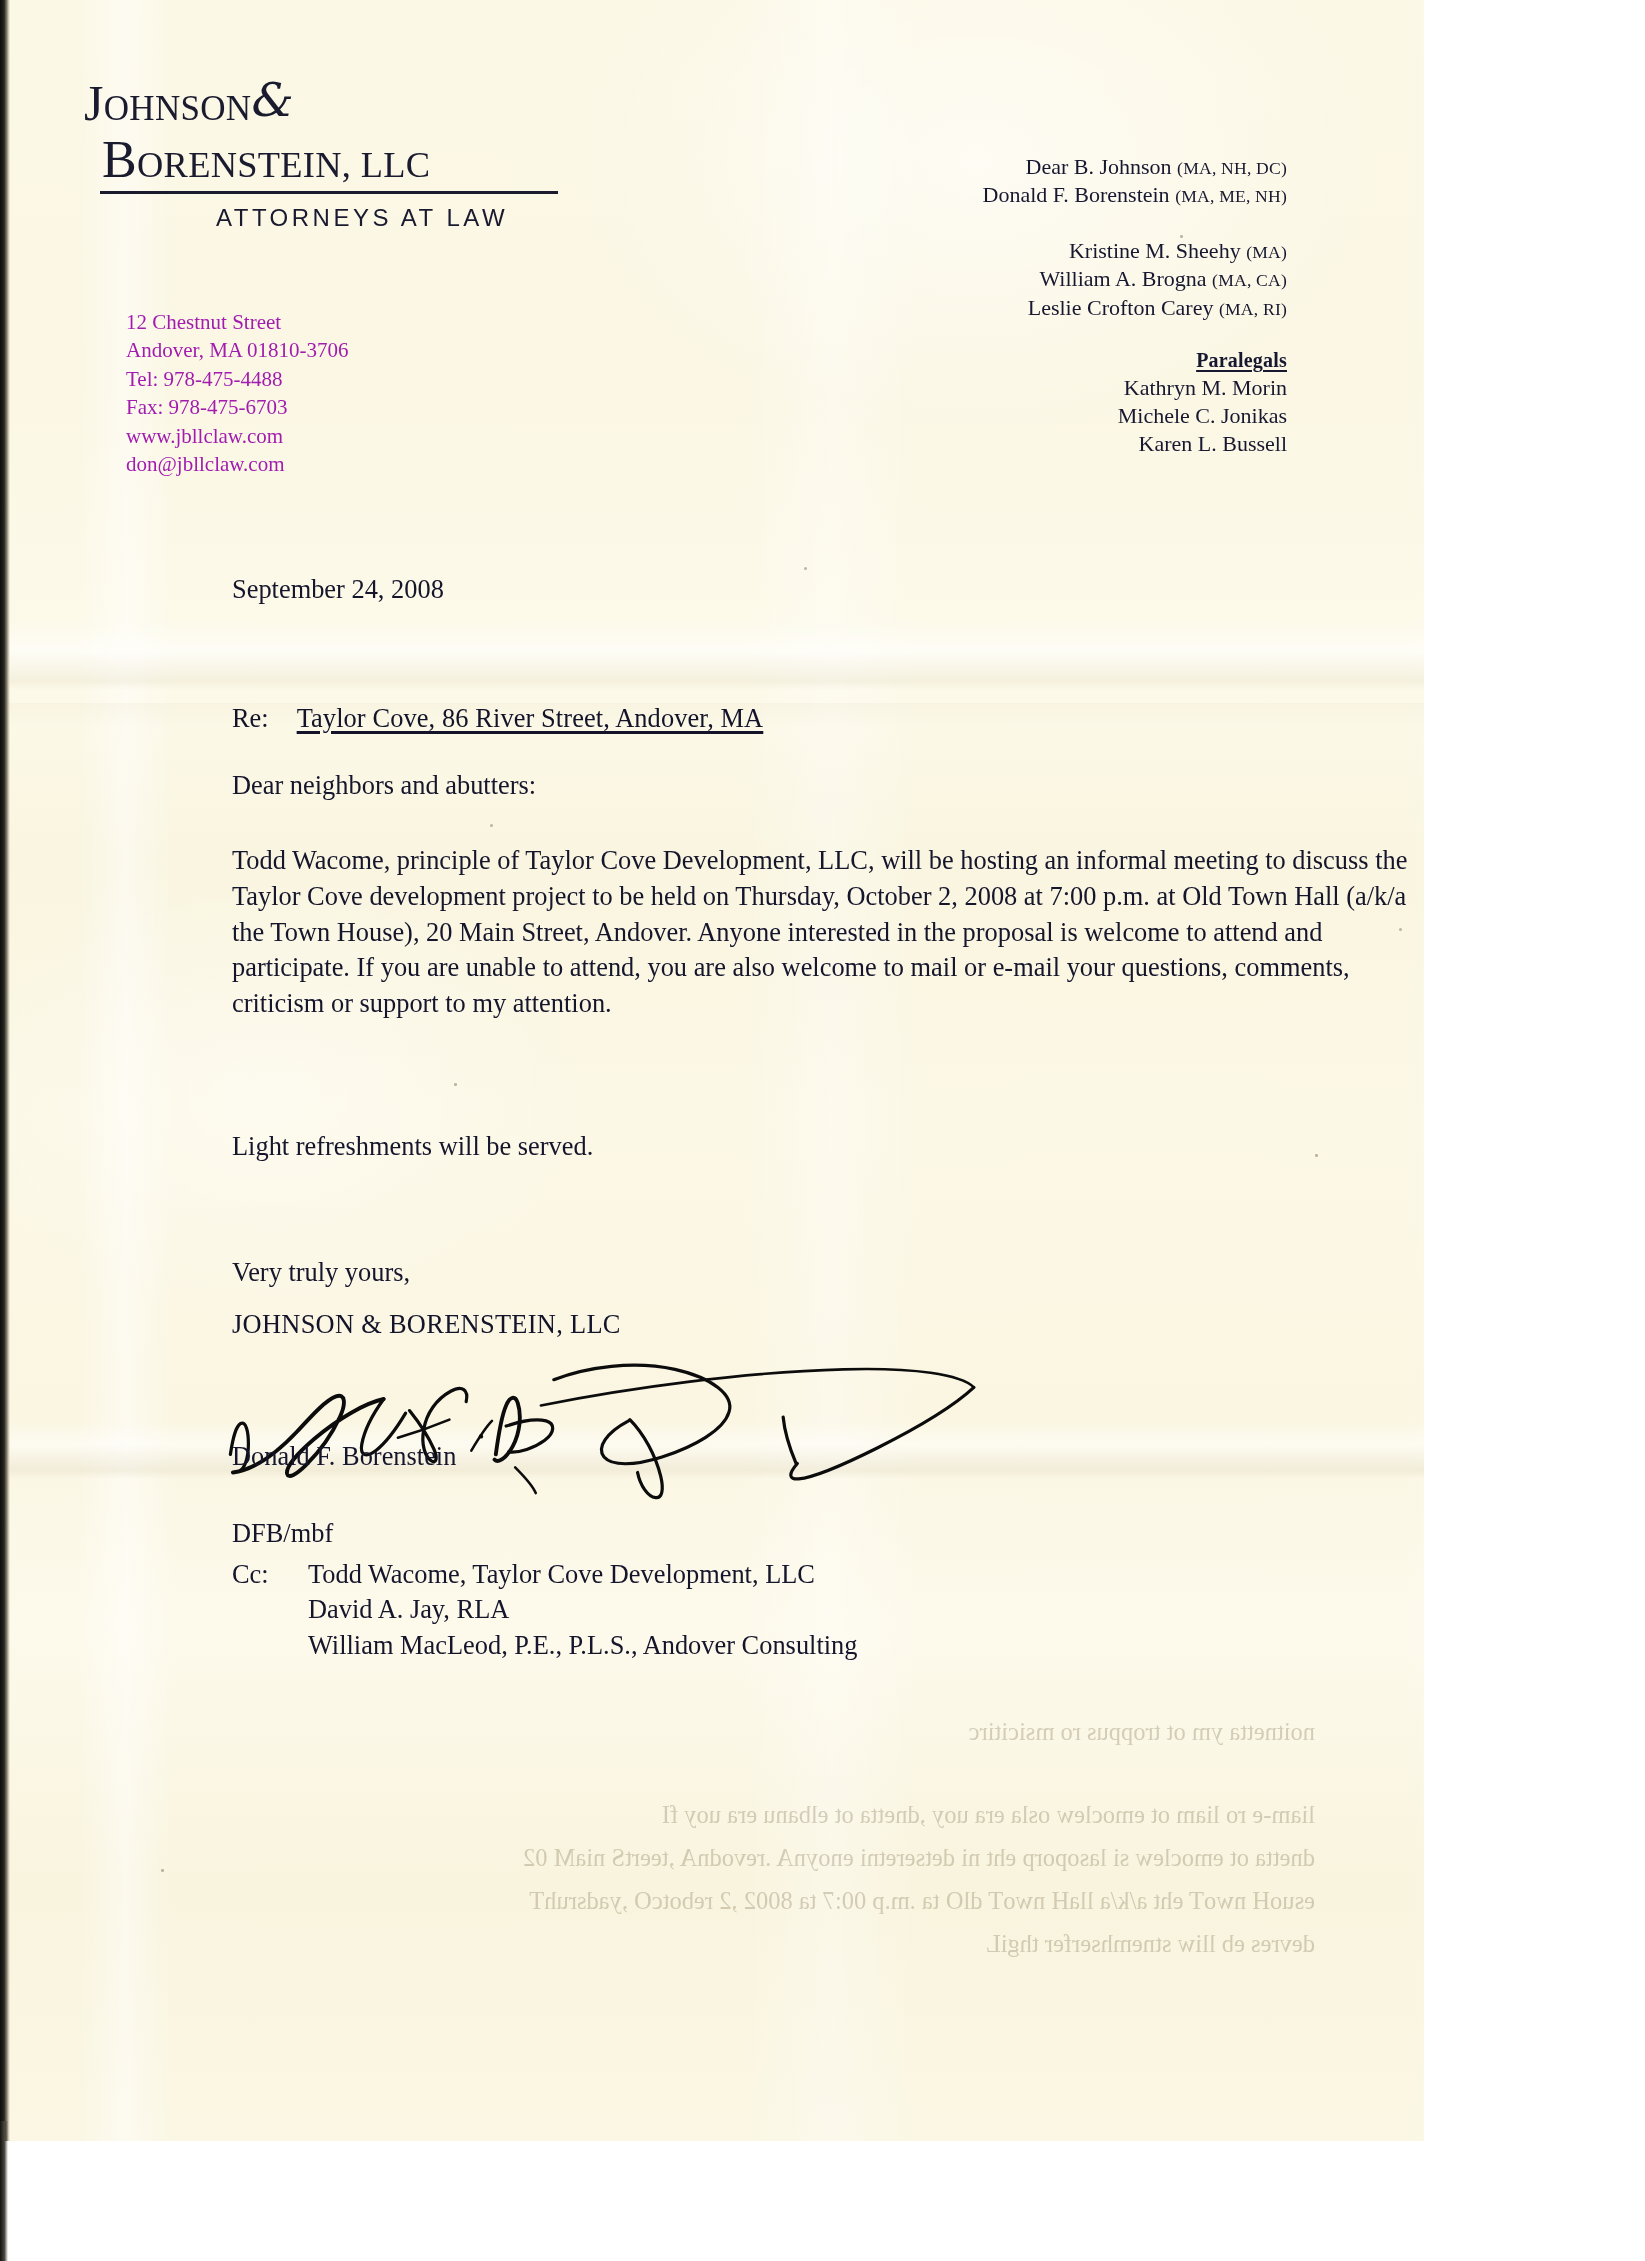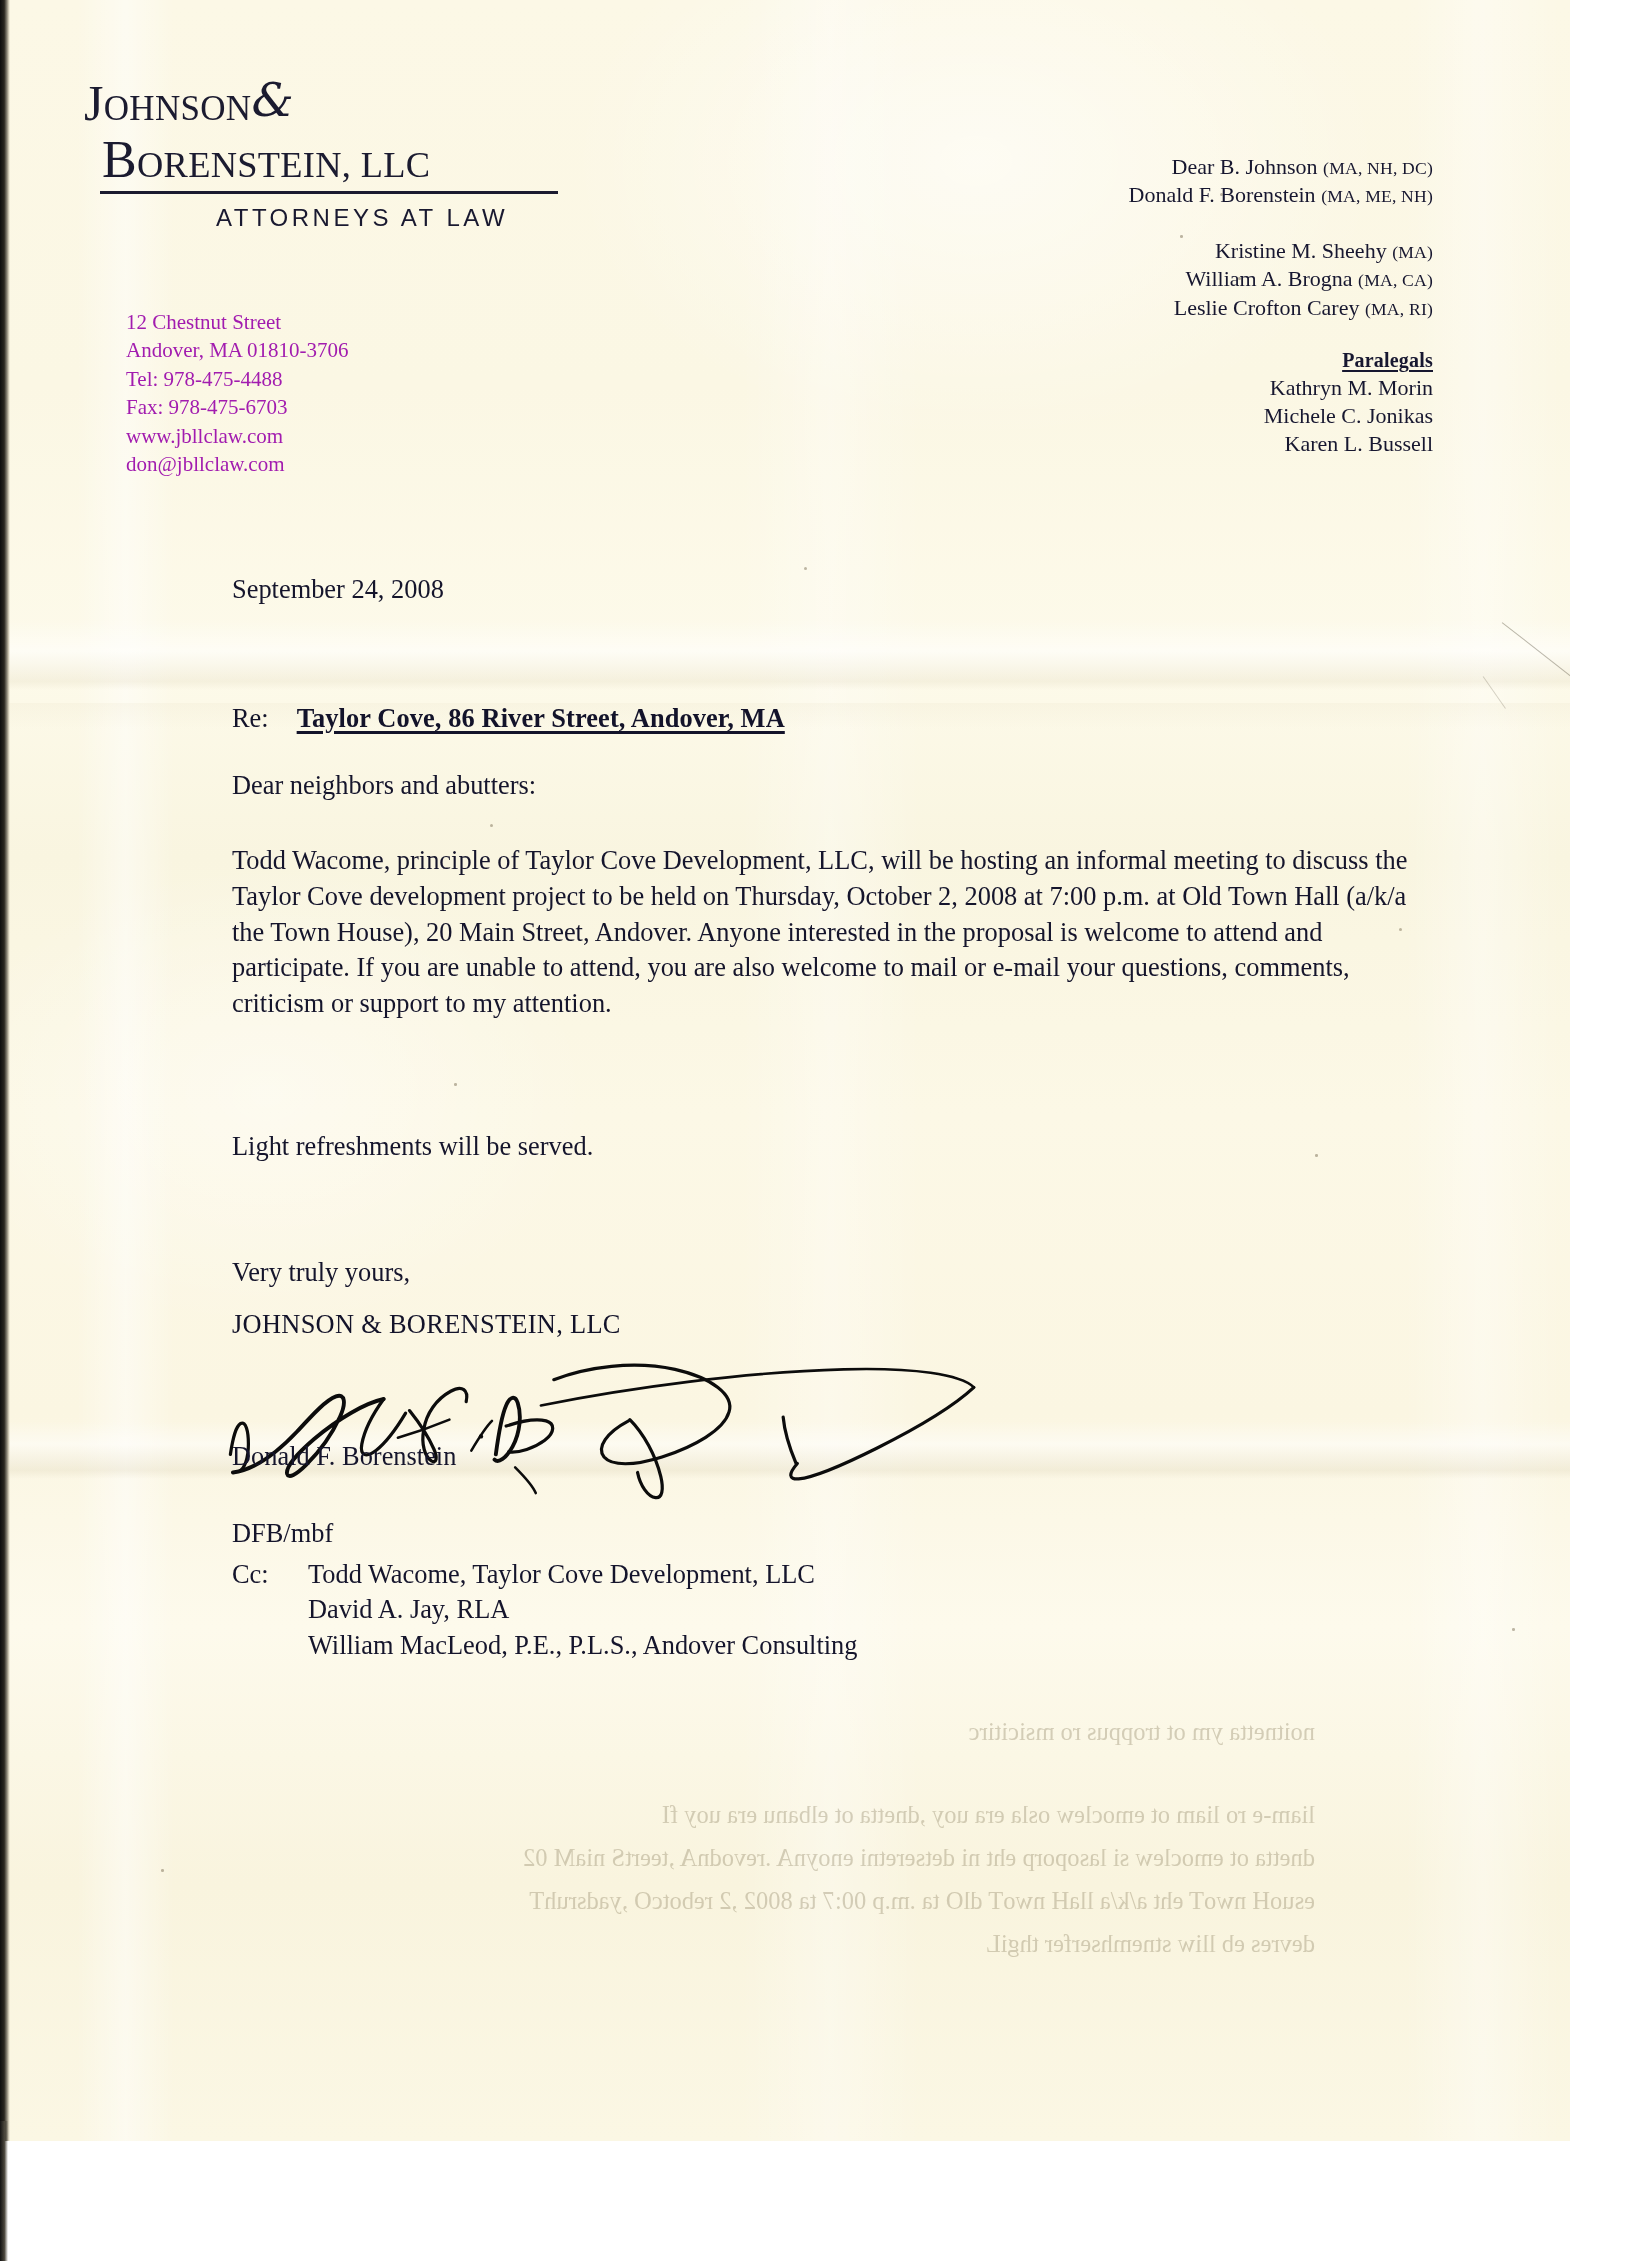--- a/index.html
+++ b/index.html
@@ -3,21 +3,21 @@
 <meta charset="utf-8">
 <style>
   html, body {
     margin: 0;
     padding: 0;
     background: #ffffff;
   }
 
   #page {
     position: relative;
-    width: 1570px;
+    width: 1424px;
     height: 2261px;
     background: #ffffff;
     overflow: hidden;
     font-family: "Liberation Serif", "DejaVu Serif", serif;
   }
 
   
   .paper {
     position: absolute;
     left: 9px;
@@ -167,21 +167,21 @@
   .re-line {
     position: absolute;
     left: 232px;
     top: 703px;
     font-size: 26.4px;
     color: #13132a;
     white-space: nowrap;
   }
   .re-label { margin-right: 28px; }
   .re-subject {
-    font-weight: bold;
+    font-weight: normal;
     text-decoration: underline;
     text-underline-offset: 3.9px;
     text-decoration-thickness: 2.6px;
     letter-spacing: 0.1px;
   }
 
   .salutation {
     position: absolute;
     left: 232px;
     top: 770px;

